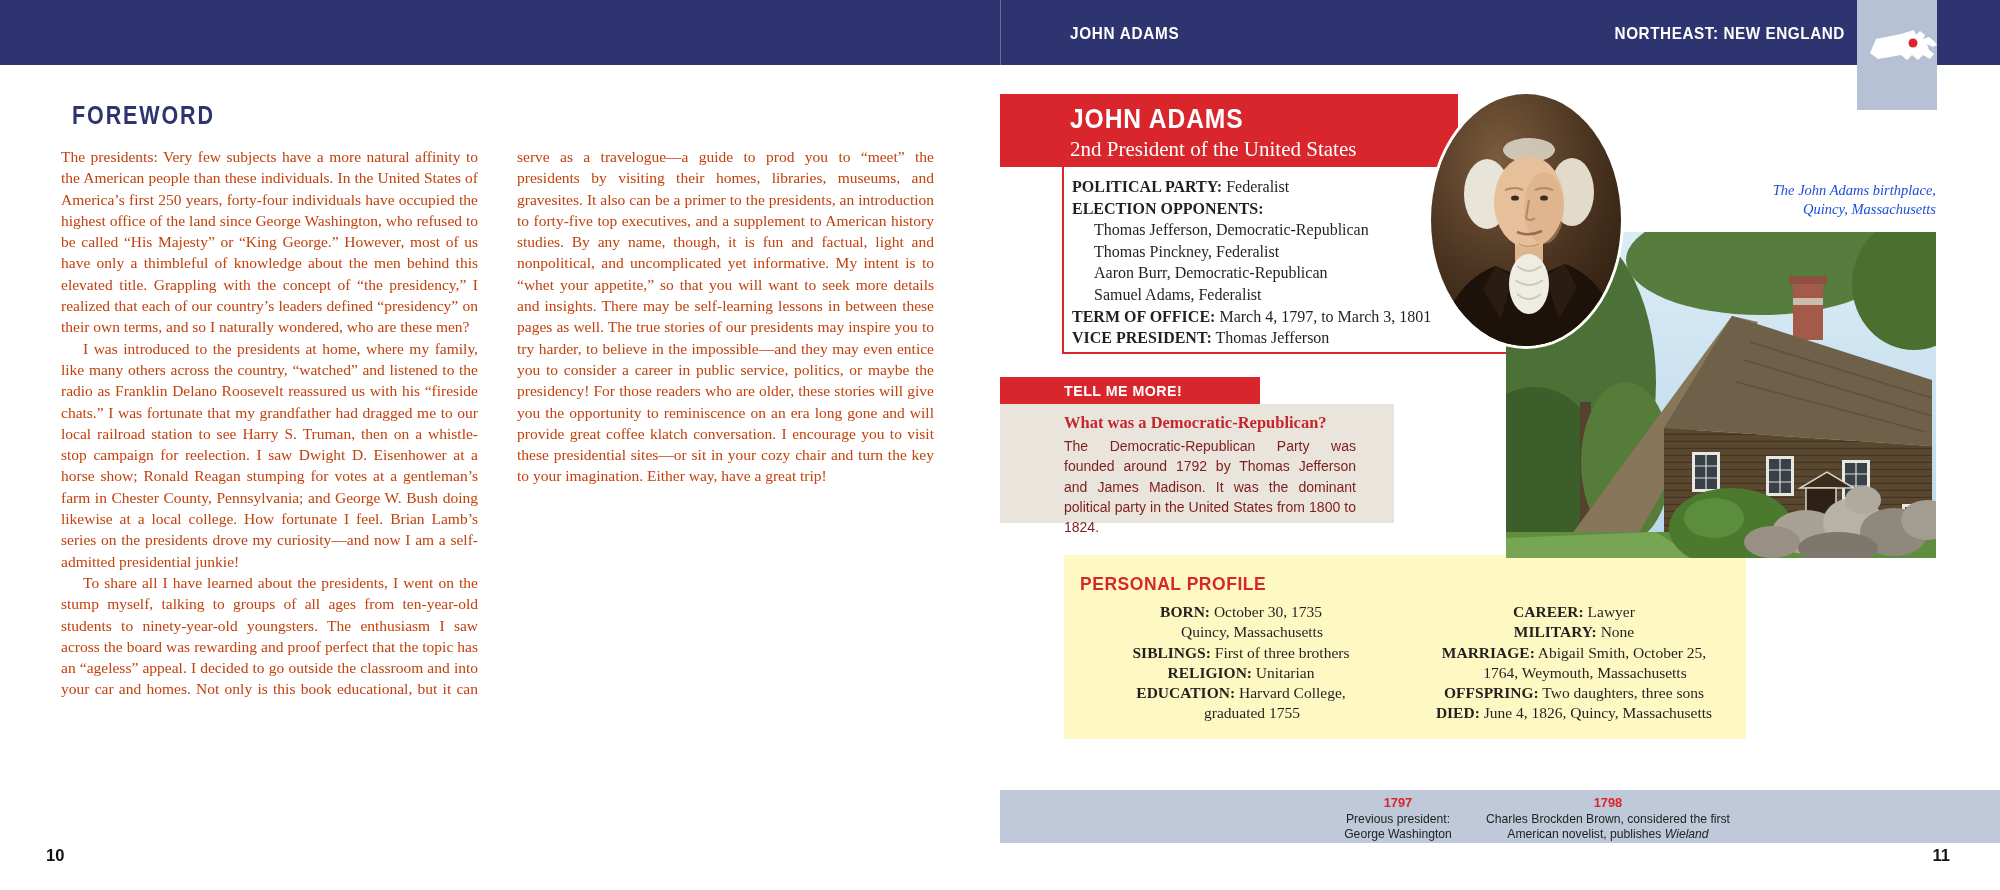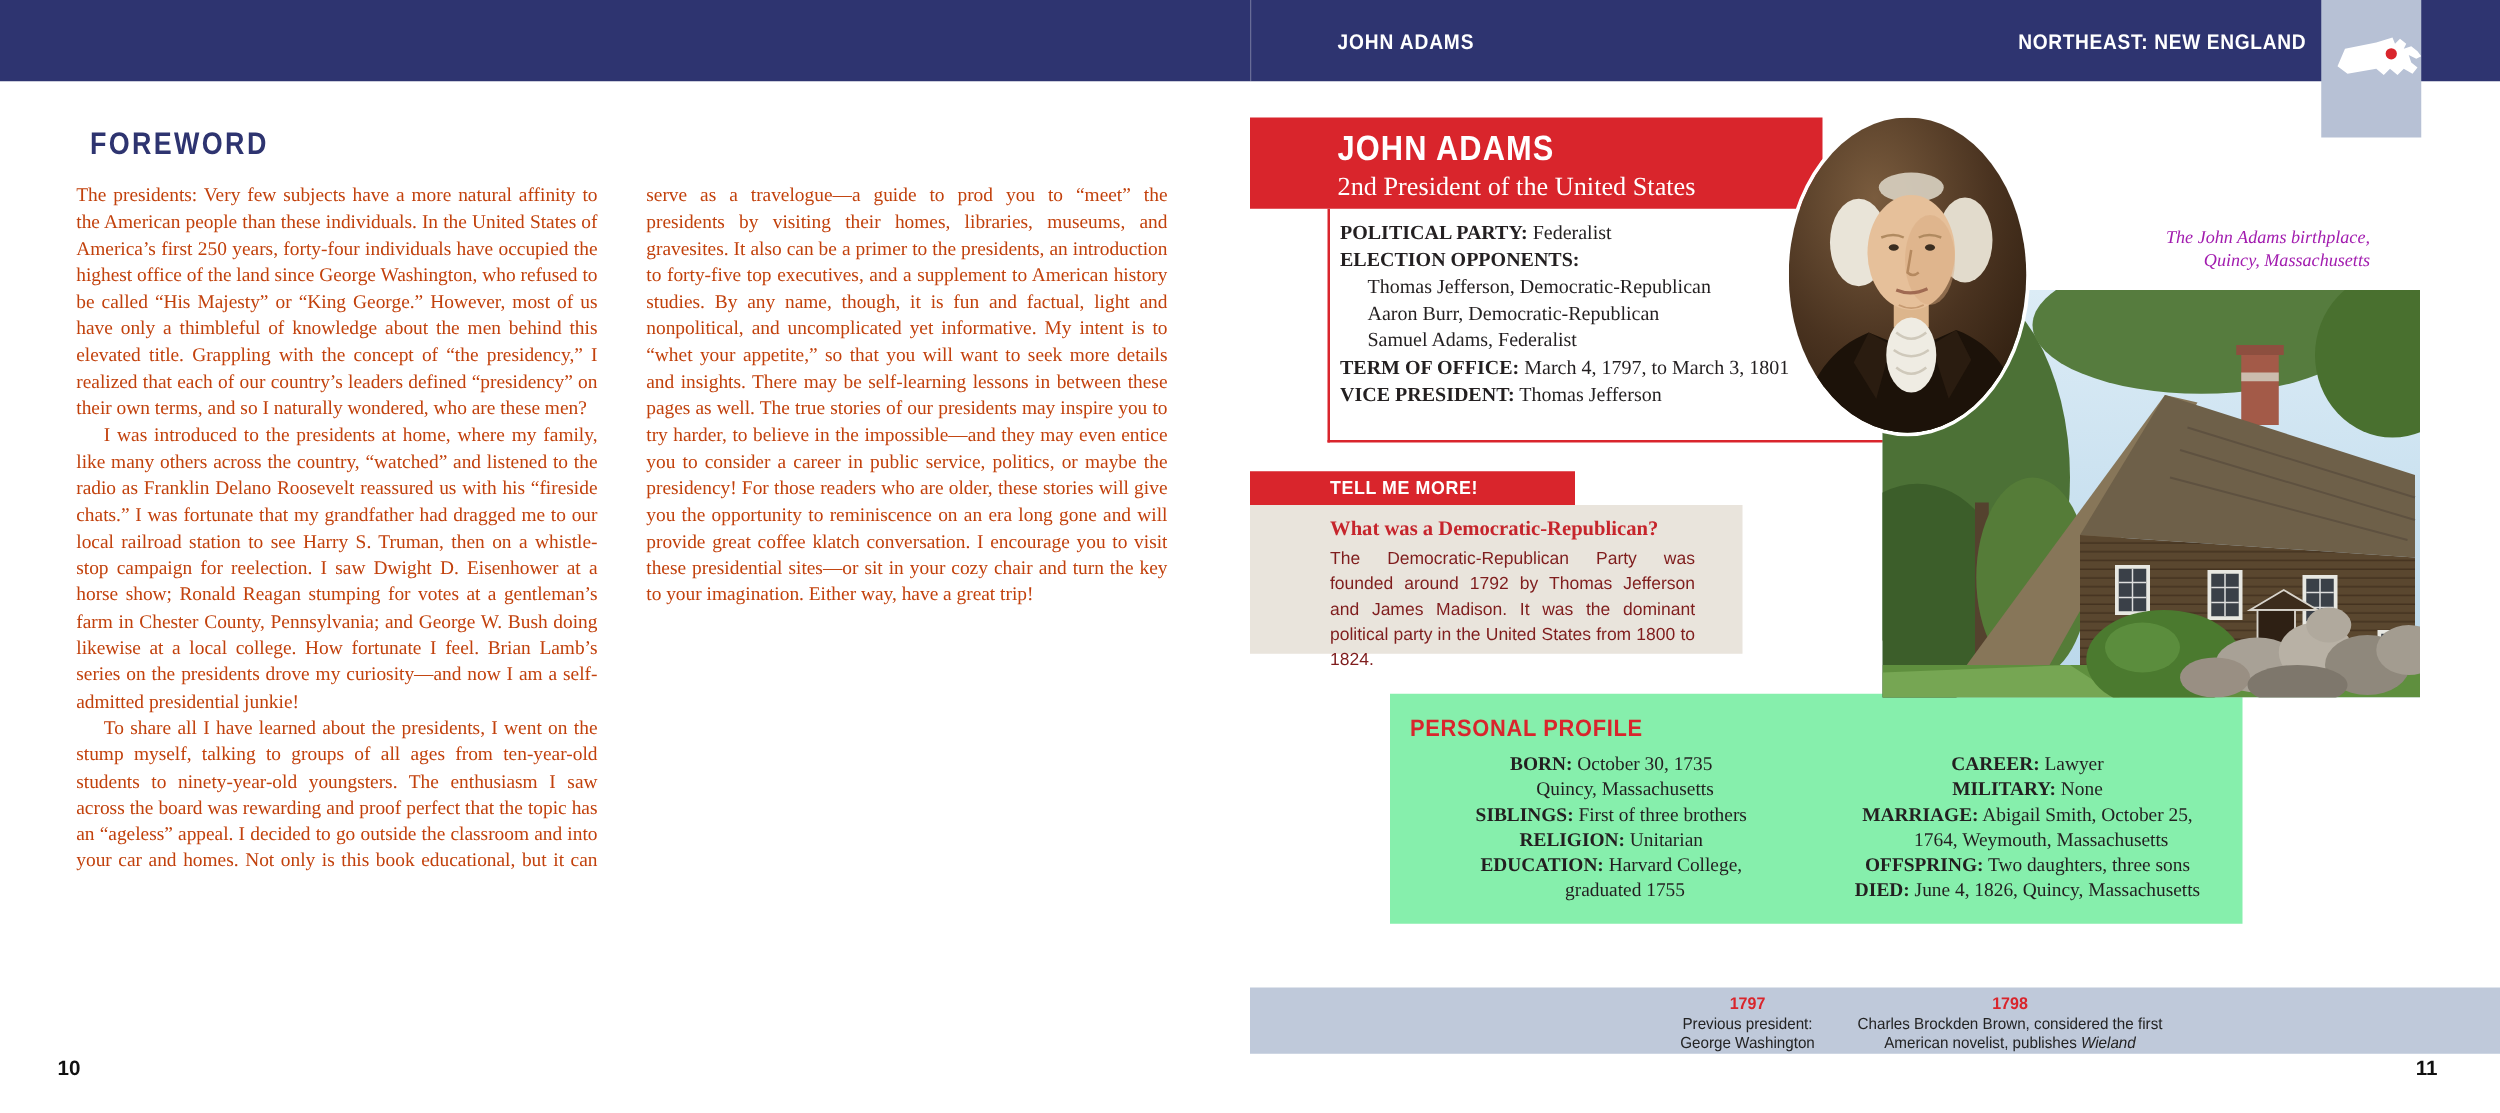--- a/index.html
+++ b/index.html
@@ -41,37 +41,37 @@
               padding:9px 0 16px 8px; font-family:"Liberation Serif", serif; font-size:16px;
               line-height:21.6px; color:#231f20; }
   .info-box .b { font-weight:bold; }
   .info-box .indent { padding-left:22px; }
 
   
   .portrait { position:absolute; left:1428px; top:91px; width:196px; height:258px; border-radius:50%;
               overflow:hidden; border:3px solid #fff; z-index:4; }
 
   
-  .photo-caption { position:absolute; left:1606px; top:181px; width:290px; text-align:right;
+  .photo-caption { position:absolute; left:1646px; top:181px; width:290px; text-align:right;
               font-family:"Liberation Serif", serif; font-style:italic; font-size:14.5px;
-              line-height:19px; color:#a21caf; z-index:2; }
+              line-height:19px; color:#1d4ed8; z-index:2; }
   .house-photo { position:absolute; left:1506px; top:232px; width:430px; height:326px; z-index:3; }
 
   
   .tmm-label { position:absolute; left:1000px; top:377px; width:260px; height:27px; background:#d9252c; z-index:2; }
   .tmm-label span { position:absolute; left:64px; top:5px; color:#fff; font-weight:bold; font-size:15px;
               letter-spacing:0.5px; transform:scaleX(0.95); transform-origin:left center; display:inline-block; }
   .tmm-box { position:absolute; left:1000px; top:404px; width:394px; height:119px; background:#e9e4dc; z-index:1;padding-left:40px; }
   .tmm-q { position:absolute; left:64px; top:9px; color:#c6252c; font-family:"Liberation Serif", serif;
               font-weight:bold; font-size:16.5px; }
   .tmm-a { position:absolute; left:64px; top:32px; width:292px; font-size:14px; line-height:20.3px;
               color:#7f1d1d; text-align:justify; }
 
   
-  .profile-box { position:absolute; left:1112px; top:555px; width:682px; height:184px; background:#86efac; }
+  .profile-box { position:absolute; left:1064px; top:555px; width:682px; height:184px; background:#fef9c3; }
   .profile-title { position:absolute; left:16px; top:18px; color:#d9252c; font-weight:bold; font-size:19px;
               letter-spacing:0.6px; transform:scaleX(0.92); transform-origin:left center; display:inline-block; }
   .profile-col { position:absolute; top:47px; font-family:"Liberation Serif", serif; font-size:15.5px;
               line-height:20.3px; color:#231f20; }
   .pc-left { left:16px; width:322px; }
   .pc-right { left:349px; width:322px; }
   .profile-row { padding-left:22px; text-indent:-22px;text-align:center; }
   .profile-row .b { font-weight:bold; }
   .profile-row .cont { display:block; text-indent:0; }
   .profile-row .cont:empty { display:none; }
@@ -115,20 +115,21 @@
 
   <div class="red-title-box">
     <span class="rtb-name">JOHN ADAMS</span>
     <span class="rtb-sub">2nd President of the United States</span>
   </div>
 
   <div class="info-box">
     <div><span class="b">POLITICAL PARTY:</span> <span>Federalist</span></div>
     <div><span class="b">ELECTION OPPONENTS:</span></div>
     <div class="indent">Thomas Jefferson, Democratic-Republican</div>
+    <div class="indent">Thomas Pinckney, Federalist</div>
     <div class="indent">Aaron Burr, Democratic-Republican</div>
     <div class="indent">Samuel Adams, Federalist</div>
     <div><span class="b">TERM OF OFFICE:</span> <span>March 4, 1797, to March 3, 1801</span></div>
     <div><span class="b">VICE PRESIDENT:</span> <span>Thomas Jefferson</span></div>
   </div>
 
   <div class="portrait">
     <svg width="196" height="258" viewBox="0 0 196 258" preserveAspectRatio="none">
       <defs>
         <radialGradient id="pbg" cx="35%" cy="25%" r="95%">

